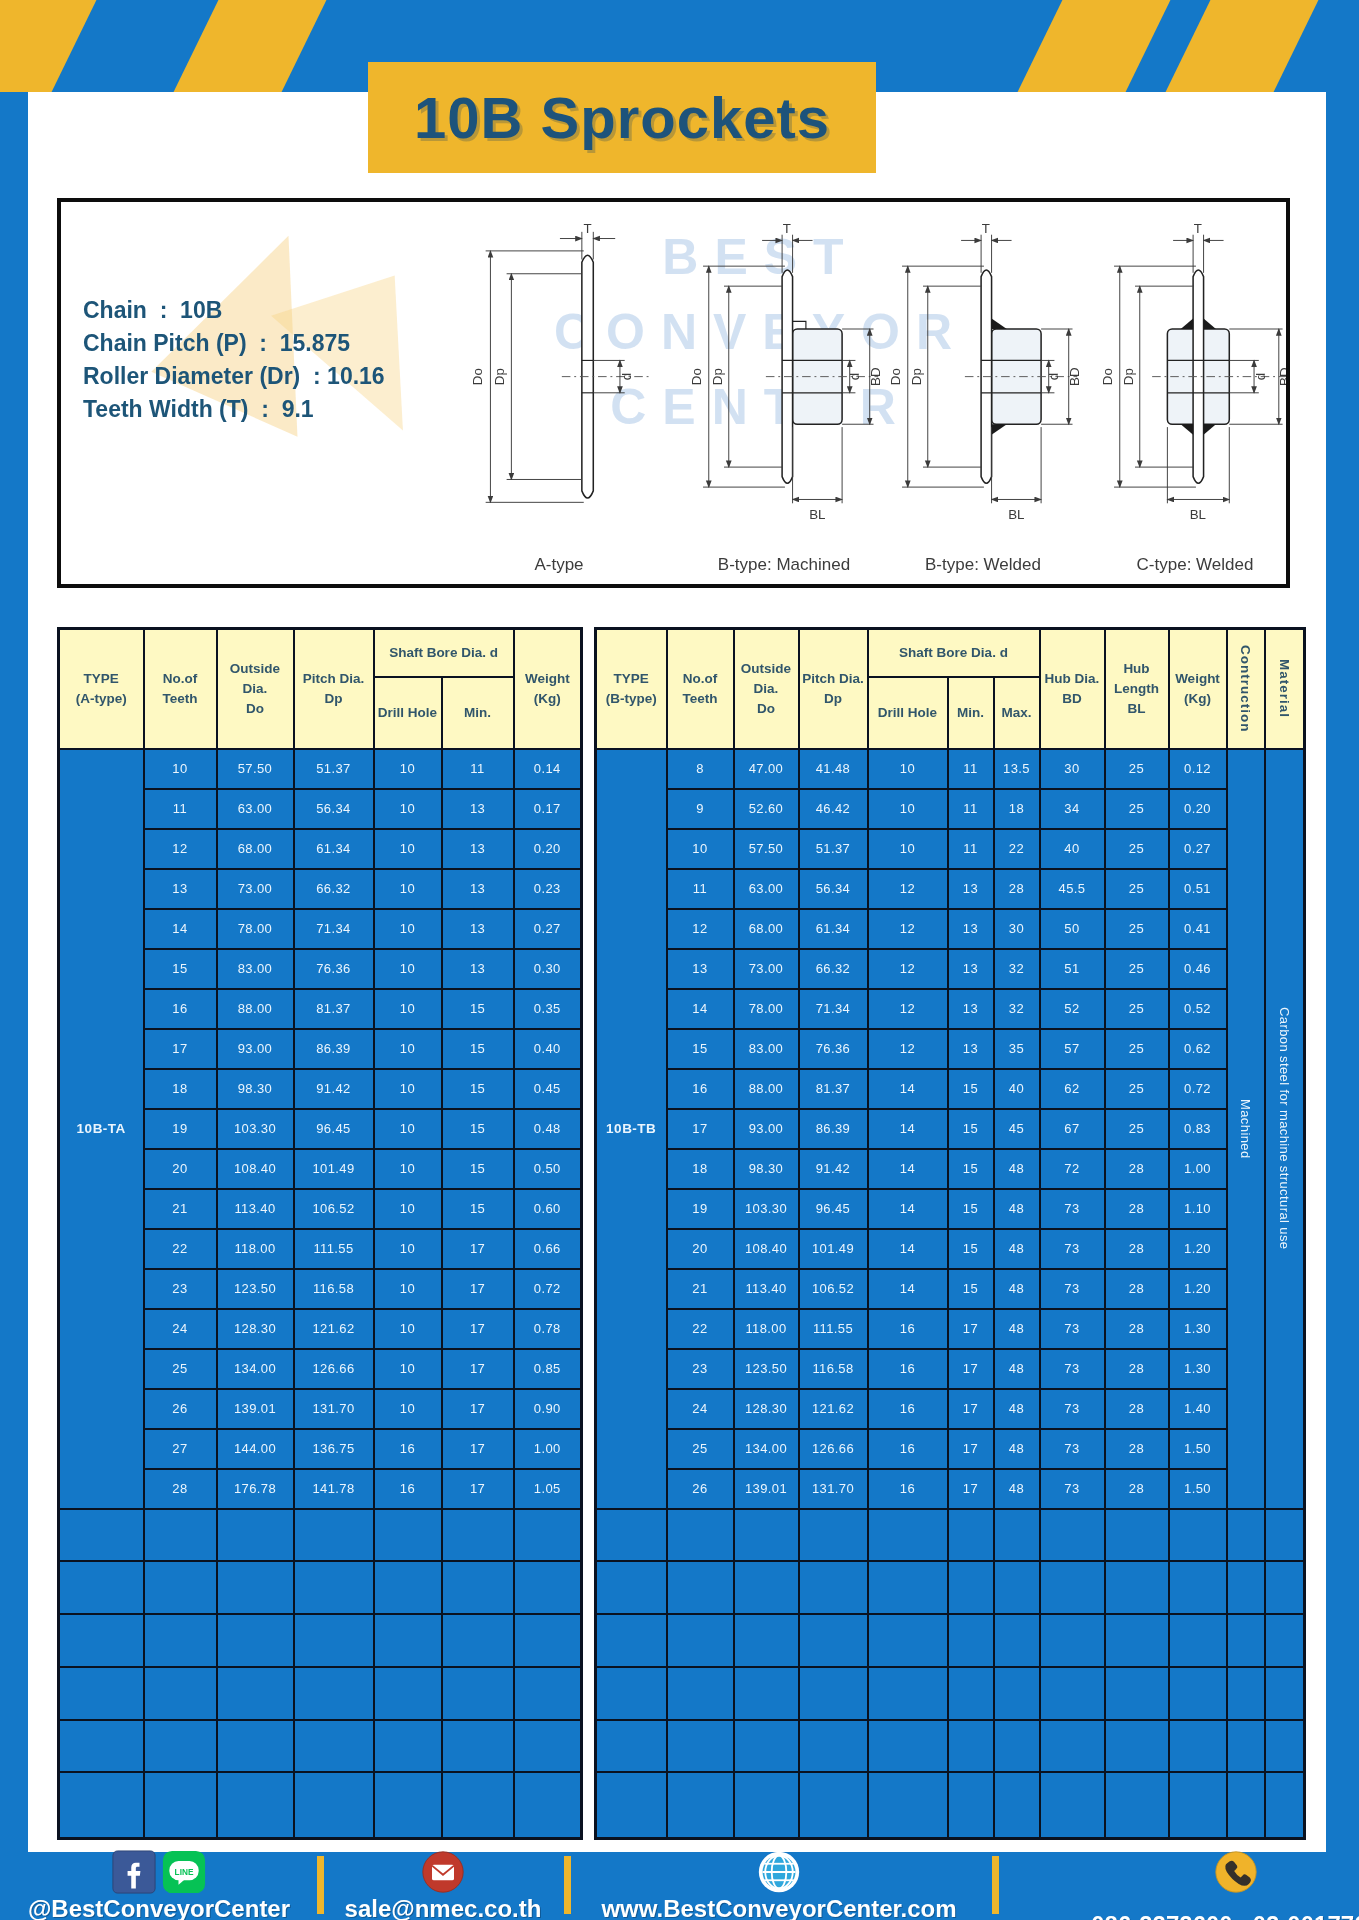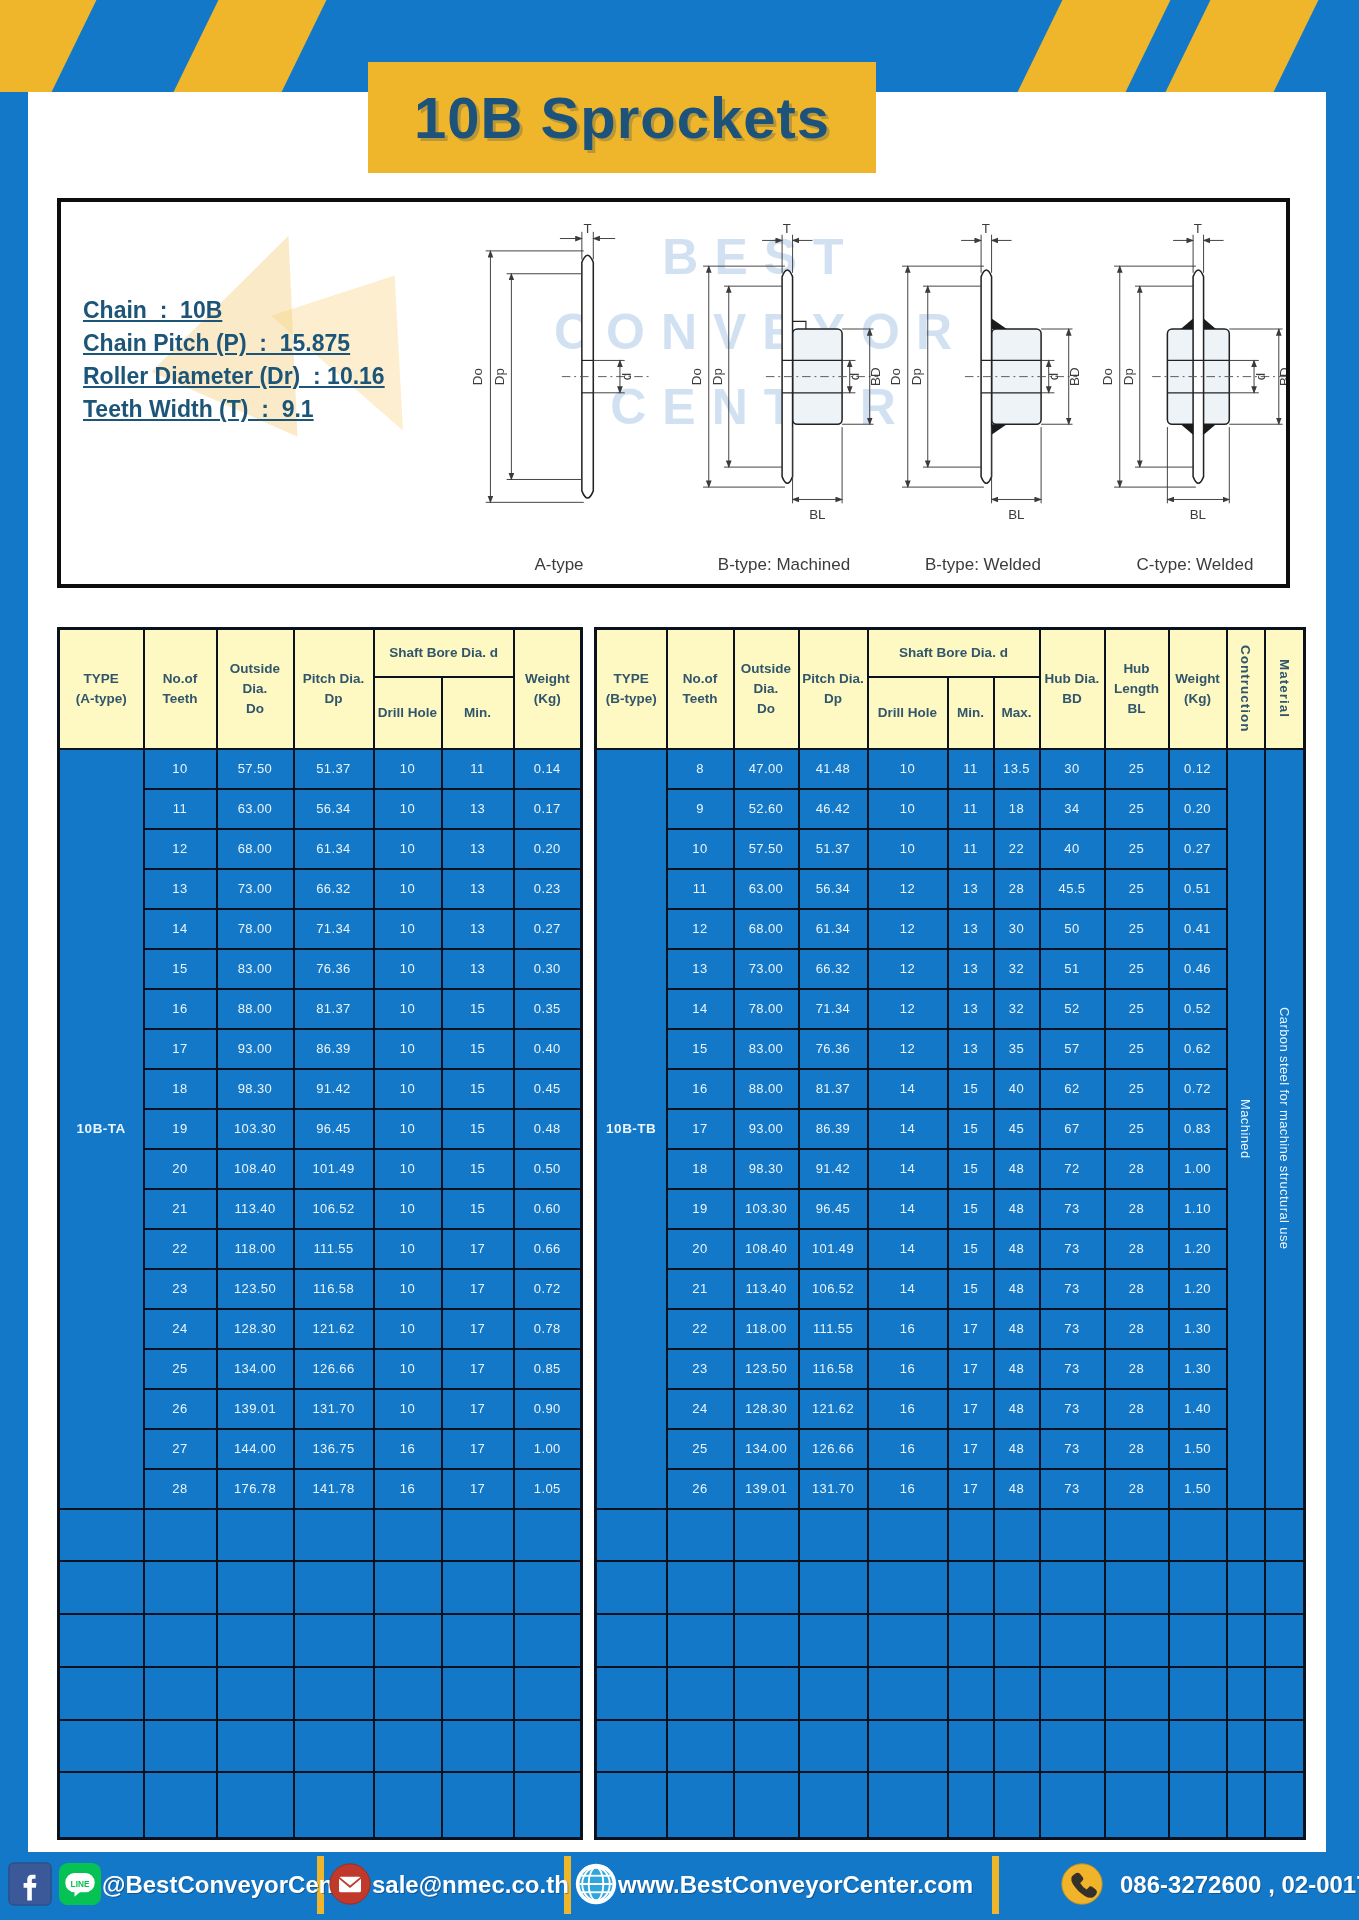--- a/index.html
+++ b/index.html
@@ -24,39 +24,39 @@
   .wm{position:absolute;left:340px;top:18px;width:720px;height:340px;z-index:0;
       text-align:center;font-weight:bold;font-size:50px;line-height:1.5;letter-spacing:16px;
       color:rgba(173,200,231,0.55);}
   .wm-bird{position:absolute;left:120px;top:30px;width:0;height:0;z-index:0;
       border-left:70px solid transparent;border-right:90px solid transparent;
       border-bottom:180px solid rgba(247,209,130,0.45);transform:rotate(24deg);}
   .wm-bird2{position:absolute;left:230px;top:90px;width:0;height:0;z-index:0;
       border-left:90px solid transparent;border-right:40px solid transparent;
       border-top:150px solid rgba(247,209,130,0.38);transform:rotate(-18deg);}
   .spec-panel{position:absolute;left:22px;top:92px;z-index:1;}
-  .spec-line{font-size:23px;font-weight:bold;color:#1D5578;line-height:33px;white-space:pre;text-decoration:underline;}
+  .spec-line{font-size:23px;font-weight:bold;color:#1D5578;line-height:33px;white-space:pre;}
   .sprocket{position:absolute;top:7px;width:200px;height:376px;z-index:1;text-align:center;}
   .sprocket svg{display:block;margin:0 auto;}
   .diagram-caption{font-size:17px;color:#3C3C3C;margin-top:6px;}
   .dim-label{font-size:14px;fill:#3B3B3B;font-family:"Liberation Sans",sans-serif;}
   
   .tbl{position:absolute;border-collapse:collapse;table-layout:fixed;background:#1478C8;
        border:3px solid #0A1220;z-index:2;}
   .tbl th,.tbl td{border:2px solid #0A1220;padding:0;text-align:center;vertical-align:middle;overflow:hidden;}
   .tbl th{background:#fef9c3;color:#31566B;font-size:13.5px;font-weight:bold;white-space:pre-line;line-height:1.45;}
   .tbl td{color:#EBF5FD;font-size:13px;letter-spacing:.4px;}
   .tbl td.type-cell{font-weight:bold;font-size:13.5px;letter-spacing:.5px;}
   .vert-cell{writing-mode:vertical-rl;text-orientation:mixed;letter-spacing:1.5px;font-size:13px;}
   th.vert-head{writing-mode:vertical-rl;text-orientation:mixed;letter-spacing:1px;}
   tr.hrow1{height:48px;}
   tr.hrow2{height:72px;}
   tr.data-row{height:40px;}
   
-  .footer-sec{position:absolute;top:1850px;height:68px;display:flex;flex-direction:row;
+  .footer-sec{position:absolute;top:1850px;height:68px;display:flex;flex-direction:column;
        align-items:center;justify-content:flex-start;z-index:1;}
   .footer-icons{display:flex;gap:6px;align-items:center;height:44px;}
   .footer-text{font-size:24px;font-weight:bold;color:#FFFFFF;margin-top:1px;white-space:nowrap;
        text-shadow:1px 1px 0 rgba(10,40,70,0.4);}
   .fsep{position:absolute;top:1856px;width:7px;height:58px;background:#EFB62C;z-index:1;}
 </style>
 </head>
 <body>
 
 <div class="page"></div>

